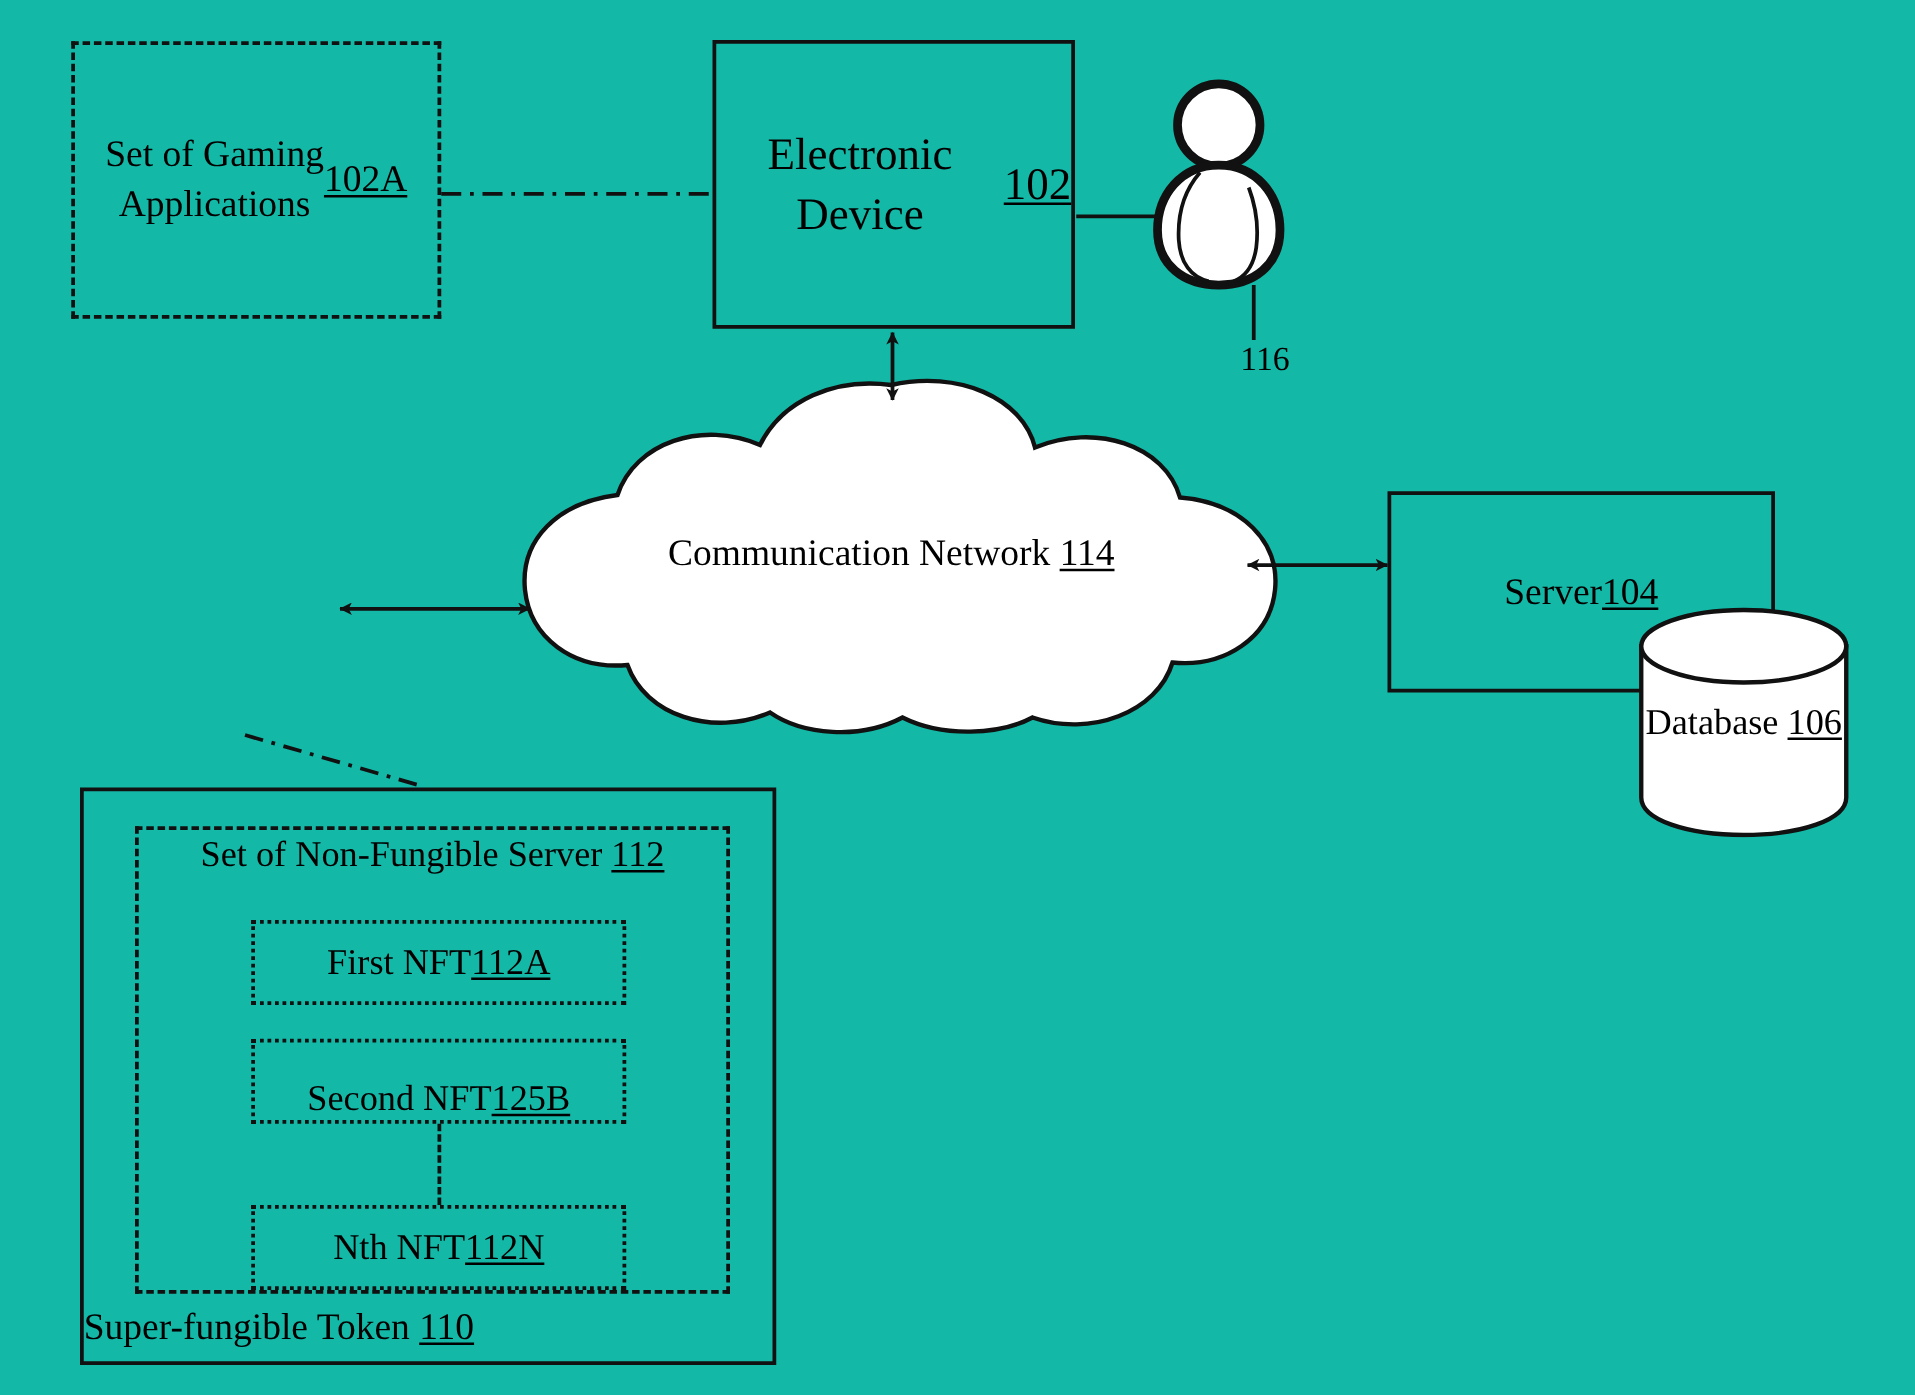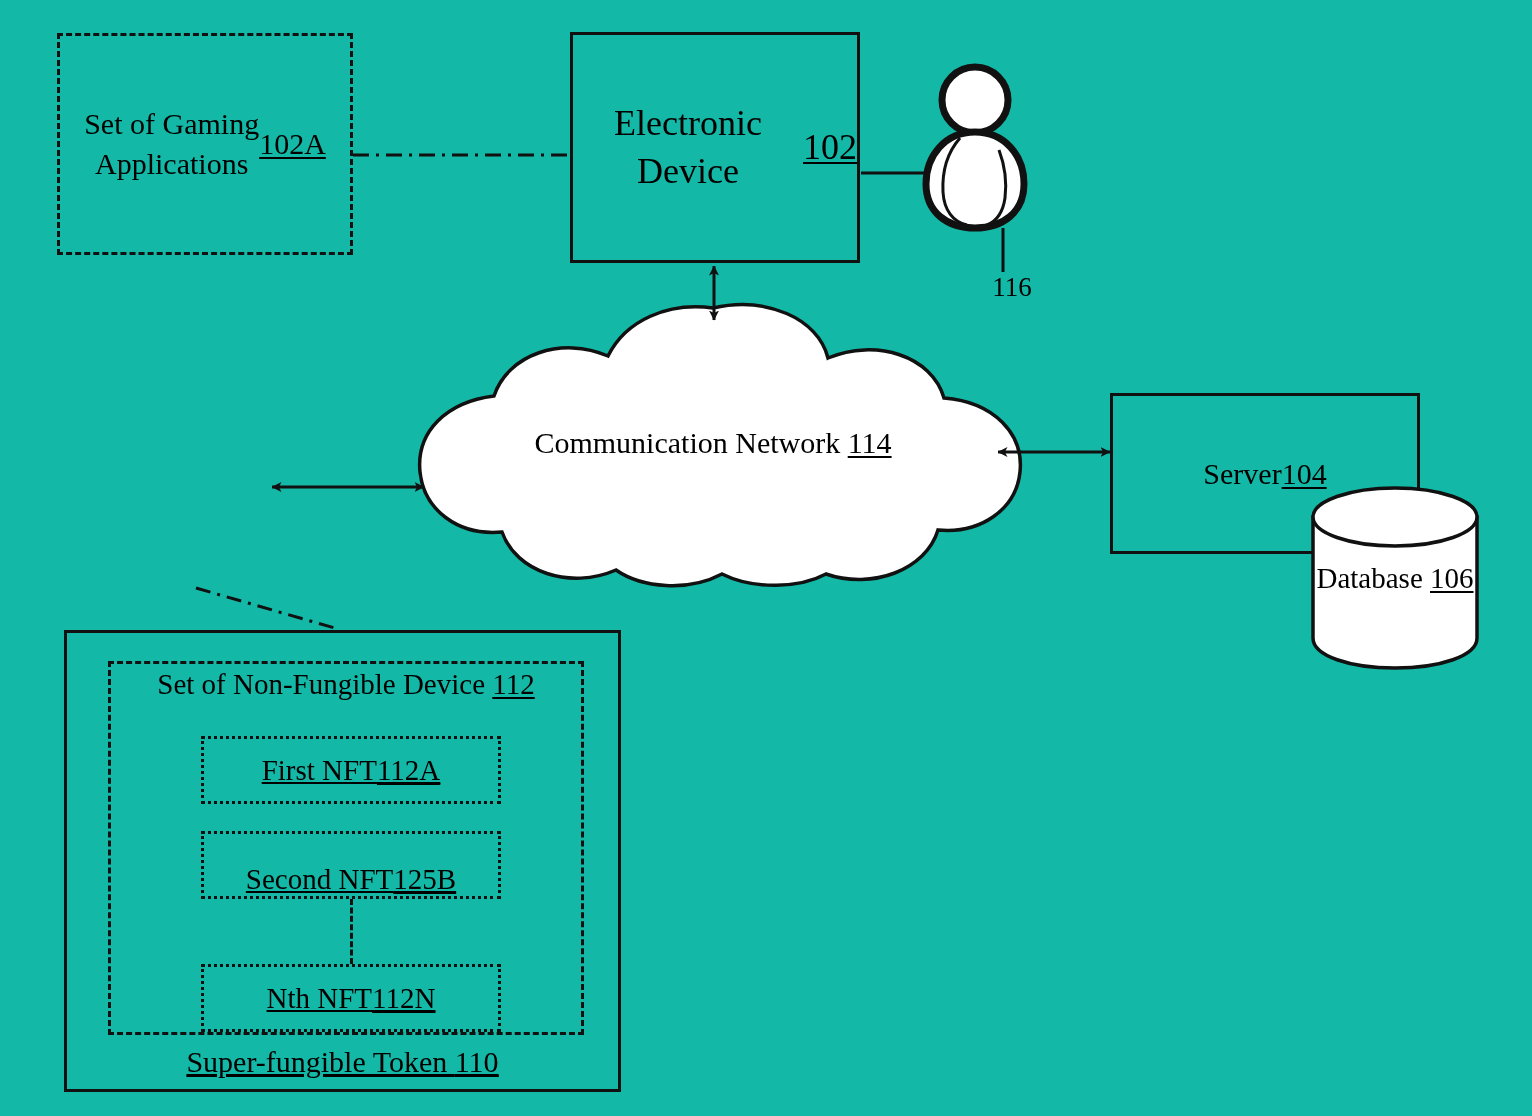--- a/index.html
+++ b/index.html
@@ -111,36 +111,33 @@
     text-align: center;
     font-size: 29px;
   }
   .nft-box {
     position: absolute;
     left: 90px; width: 300px; height: 68px;
     border: 3px dotted #111;
     box-sizing: border-box;
     display: flex; align-items: center; justify-content: center;
     font-size: 29px;
-    text-decoration: underline;
   }
   #nft-a { top: 72px; }
   #nft-b { top: 167px; align-items: flex-end; }
   #nft-n { top: 300px; }
   #nft-connector {
     position: absolute;
     left: 239px; top: 235px; width: 0; height: 65px;
     border-left: 3px dashed #111;
   }
   #sft-label {
     position: absolute;
     left: 0; bottom: 10px; width: 100%;
-    text-align: center;
-    font-size: 30px;
-    text-decoration: underline;
+    font-size: 30px;
   }
 
   
   #links {
     position: absolute; left: 0; top: 0; width: 1532px; height: 1116px;
     pointer-events: none;
     z-index: 2;
   }
 </style>
 </head>
@@ -230,21 +227,21 @@
     <div class="cyl-label">
       <span>Database
 </span><span class="ref">106</span>
     </div>
   </div>
 
   <div id="sft-outer">
 
     <div id="nft-set">
       <div id="nft-set-label">
-        <span>Set of Non-Fungible Device </span><span class="ref">112</span>
+        <span>Set of Non-Fungible Server </span><span class="ref">112</span>
       </div>
 
       <div class="nft-box" id="nft-a">
         <span>First NFT </span>
           <span class="ref">112A</span>
       </div>
 
       <div class="nft-box" id="nft-b">
         <span>Second NFT </span>
           <span class="ref">125B</span>

